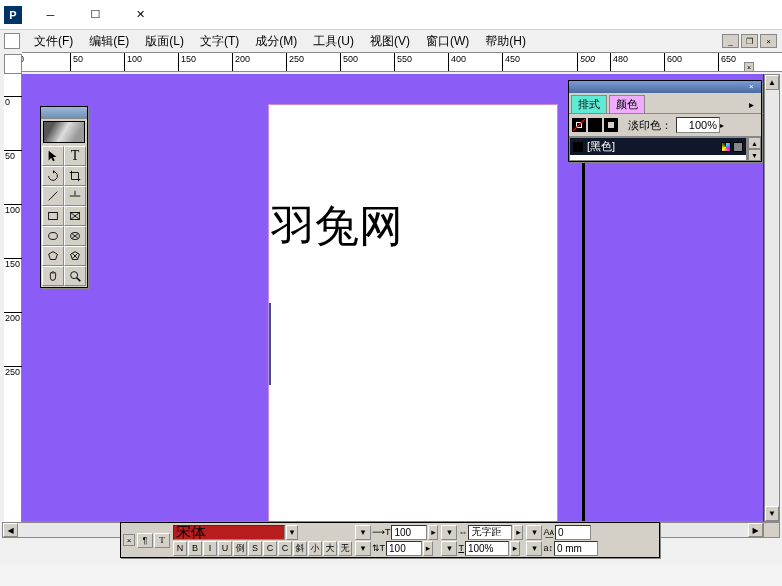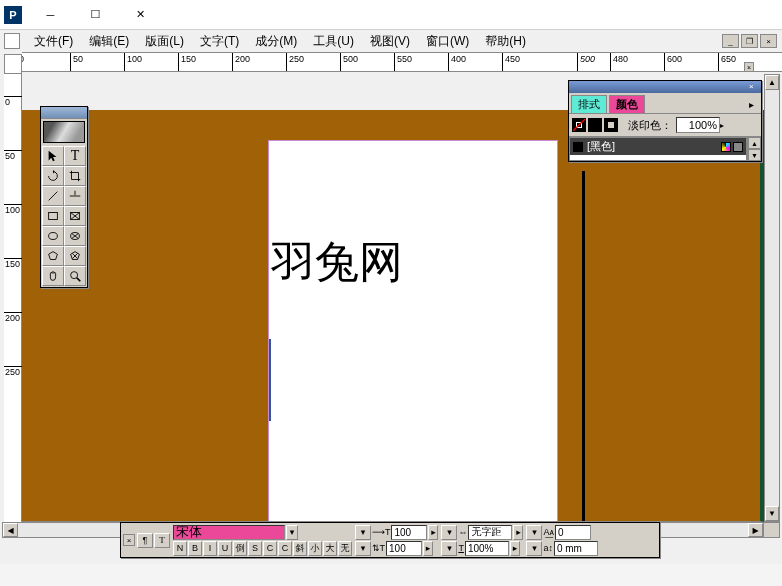--- a/index.html
+++ b/index.html
@@ -19,50 +19,50 @@
 .menubar .spacer { flex: 1; }
 .menubar .mdi-btn { width: 17px; height: 14px; margin: 0 1px; border: 1px solid #888; background: #d4d0c8; display: inline-flex; align-items: center; justify-content: center; font-size: 8px; cursor: pointer; }
 
 
 .hruler { height: 20px; background: #fff; border-top: 1px solid #888; border-bottom: 1px solid #888; margin-left: 22px; position: relative; overflow: hidden; }
 .hruler .tickblock { position: absolute; top: 0; height: 20px; width: 40px; border-left: 1px solid #000; font-size: 9px; padding-left: 2px; padding-top: 1px; }
 .vruler-container { position: absolute; left: 4px; top: 74px; width: 18px; bottom: 64px; background: #fff; border-right: 1px solid #888; }
 .vruler-container .vtick { position: absolute; left: 0; width: 18px; height: 40px; border-top: 1px solid #000; font-size: 9px; padding-left: 1px; }
 
 
-.workspace { position: absolute; left: 22px; right: 18px; top: 74px; bottom: 64px; background: #a16207; overflow: hidden; border-right: 4px solid #14532d; border-bottom: 1px solid #888; margin-top: 36px; }
+.workspace { position: absolute; left: 22px; right: 18px; top: 74px; bottom: 64px; background: #8b5cf6; overflow: hidden; border-right: 1px solid #14532d; border-bottom: 1px solid #888; }
 .page { position: absolute; left: 246px; top: 30px; width: 290px; height: 420px; border: 1px solid #ca8bd0; background: #fff; }
 .page .textblock { position: absolute; left: 2px; top: 92px; font-family: "SimSun", serif; font-size: 44px; color: #000; }
 .page .cursor-line { position: absolute; left: 0px; top: 198px; width: 2px; height: 82px; background: #359; }
 .page .rightedge { position: absolute; right: -28px; top: 30px; width: 3px; height: 400px; background: #000; }
 
 
 .toolbox { position: absolute; left: 40px; top: 106px; width: 48px; background: #d4d0c8; border: 1px solid #000; box-shadow: 1px 1px 0 #888; }
 .toolbox .tb-title { height: 12px; background: linear-gradient(to bottom, #a0b8d8, #7090b8); border-bottom: 1px solid #888; }
 .toolbox .tb-preview { height: 22px; margin: 2px; background: linear-gradient(120deg, #555 20%, #ddd 50%, #999 80%); border: 1px solid #000; }
 .toolbox .tb-grid { display: grid; grid-template-columns: 1fr 1fr; gap: 0; padding: 1px; }
 .toolbox .tb-btn { width: 22px; height: 20px; background: #d4d0c8; border: 1px solid; border-color: #fff #888 #888 #fff; display: flex; align-items: center; justify-content: center; font-size: 12px; cursor: pointer; }
 .toolbox .tb-btn svg { width: 14px; height: 14px; }
 
 
 .colors-panel { position: absolute; right: 20px; top: 80px; width: 194px; background: #d4d0c8; border: 1px solid #000; box-shadow: 1px 1px 0 #888; z-index: 5; }
 .colors-panel .cp-title { height: 12px; background: linear-gradient(to bottom, #7b9bd6, #4b6b9e); display: flex; justify-content: flex-end; align-items: center; }
 .colors-panel .cp-title .corner { width: 10px; height: 10px; margin-right: 2px; font-size: 8px; color: #fff; }
 .colors-panel .cp-tabrow { display: flex; align-items: center; font-size: 11px; padding-top: 2px; }
 .colors-panel .cp-tab { padding: 1px 6px; border: 1px solid #888; border-bottom: none; background: #5eead4; margin-left: 2px; cursor: pointer; }
-.colors-panel .cp-tab.active { background: #ec4899; font-weight: bold; }
+.colors-panel .cp-tab.active { background: #f0abfc; font-weight: normal; }
 .colors-panel .cp-menu { margin-left: auto; margin-right: 2px; width: 10px; cursor: pointer; font-size: 10px; }
 .colors-panel .cp-row1 { display: flex; align-items: center; padding: 3px; border-top: 1px solid #888; border-bottom: 1px solid #888; font-size: 11px; }
 .colors-panel .cp-swatch { width: 14px; height: 14px; border: 1px solid #000; margin-right: 2px; }
 .colors-panel .cp-tint-label { margin-left: 8px; text-align: right; }
 .colors-panel .cp-tint-input { width: 44px; height: 16px; font-size: 11px; margin-left: 4px; border: 1px inset #888; background: #fff; padding: 0 2px; text-align: right; }
 .colors-panel .cp-spin { width: 10px; font-size: 8px; }
 .colors-panel .cp-list { background: #fff; border: 1px solid #888; }
 .colors-panel .cp-item { display: flex; align-items: center; font-size: 11px; height: 17px; padding: 0 3px; }
-.colors-panel .cp-item.sel { background: #404040; color: #fff; }
+.colors-panel .cp-item.sel { background: #0f172a; color: #fff; }
 .colors-panel .cp-item .sw { width: 10px; height: 10px; border: 1px solid #000; margin-right: 4px; }
 .colors-panel .cp-item .end-icons { margin-left: auto; display: flex; gap: 2px; font-size: 9px; }
 .colors-panel .cp-cmyk { font-size: 10px; padding: 1px 4px; display: flex; align-items: center; }
 .colors-panel .cp-cmyk .cmyk-sw { width: 10px; height: 10px; background: conic-gradient(cyan 0 25%, magenta 25% 50%, yellow 50% 75%, black 75% 100%); margin-right: 4px; border: 1px solid #000; }
 .colors-panel .cp-cmyk .btns { margin-left: auto; display: flex; gap: 4px; }
 .colors-panel .cp-cmyk .mini { width: 16px; height: 14px; border: 1px solid #888; background: #d4d0c8; display: flex; align-items: center; justify-content: center; font-size: 9px; }
 .colors-panel .cp-list-scroll { display: flex; }
 .colors-panel .cp-scrollbar { width: 14px; background: #d4d0c8; border-left: 1px solid #888; display: flex; flex-direction: column; }
 .colors-panel .cp-scrollbar .arr { height: 12px; border: 1px solid #888; display: flex; align-items: center; justify-content: center; font-size: 7px; }
 .colors-panel .cp-scrollbar .track { flex: 1; background: #e8e8e8; }
@@ -74,21 +74,21 @@
 .scrollbar-h-area { position: absolute; left: 2px; right: 2px; bottom: 48px; height: 16px; display: flex; background: #d4d0c8; border: 1px solid #888; }
 .scrollbar-h-area .arr { width: 15px; border: 1px solid; border-color: #fff #888 #888 #fff; display: flex; align-items: center; justify-content: center; font-size: 8px; }
 .scrollbar-h-area .track { flex: 1; background: #e8e8e8; }
 
 
 .control-palette { position: absolute; left: 120px; bottom: 28px; width: 540px; height: 36px; background: #d4d0c8; border: 1px solid #000; box-shadow: 1px 1px 0 #888; display: flex; align-items: center; padding: 2px; font-size: 10px; }
 .control-palette .cp-close { width: 12px; height: 12px; border: 1px solid #888; display: flex; align-items: center; justify-content: center; font-size: 8px; margin-right: 2px; }
 .control-palette .cp-col { display: flex; flex-direction: column; gap: 1px; margin-right: 3px; }
 .control-palette .cp-rowi { display: flex; align-items: center; gap: 1px; }
 .control-palette .mini-btn { width: 16px; height: 15px; border: 1px solid; border-color: #fff #888 #888 #fff; background: #d4d0c8; display: flex; align-items: center; justify-content: center; font-size: 9px; cursor: pointer; }
-.control-palette .font-select { width: 112px; height: 15px; border: 1px inset #888; background: #ec4899; font-size: 13px; padding: 0 2px; }
+.control-palette .font-select { width: 112px; height: 15px; border: 1px inset #888; background: #b91c1c; font-size: 15px; padding: 0 2px; }
 .control-palette .num-input { width: 36px; height: 15px; border: 1px inset #888; background: #fff; font-size: 10px; padding: 0 2px; text-align: left; }
 
 
 .right-decor { position: absolute; right: 28px; top: 62px; width: 10px; height: 10px; border: 1px solid #888; display: flex; align-items: center; justify-content: center; font-size: 7px; background: #d4d0c8; }
 .ruler-corner { position: absolute; left: 4px; top: 54px; width: 18px; height: 20px; background: #fff; border: 1px solid #888; }
 
 .bottom-strip { position: absolute; left: 0; right: 0; bottom: 0; height: 22px; background: #f4f4f4; font-size: 10px; display: flex; align-items: center; padding-left: 8px; color: #888; }
 .bottom-tabs { position: absolute; left: 12px; bottom: 6px; display: flex; }
 .bottom-tabs .bt { width: 22px; height: 14px; background: #333; margin-right: 2px; border: 1px solid #000; clip-path: polygon(0 0, 100% 0, 90% 100%, 10% 100%); display:flex; align-items:center; justify-content:center; color:#fff; font-size:9px;}
 </style>

